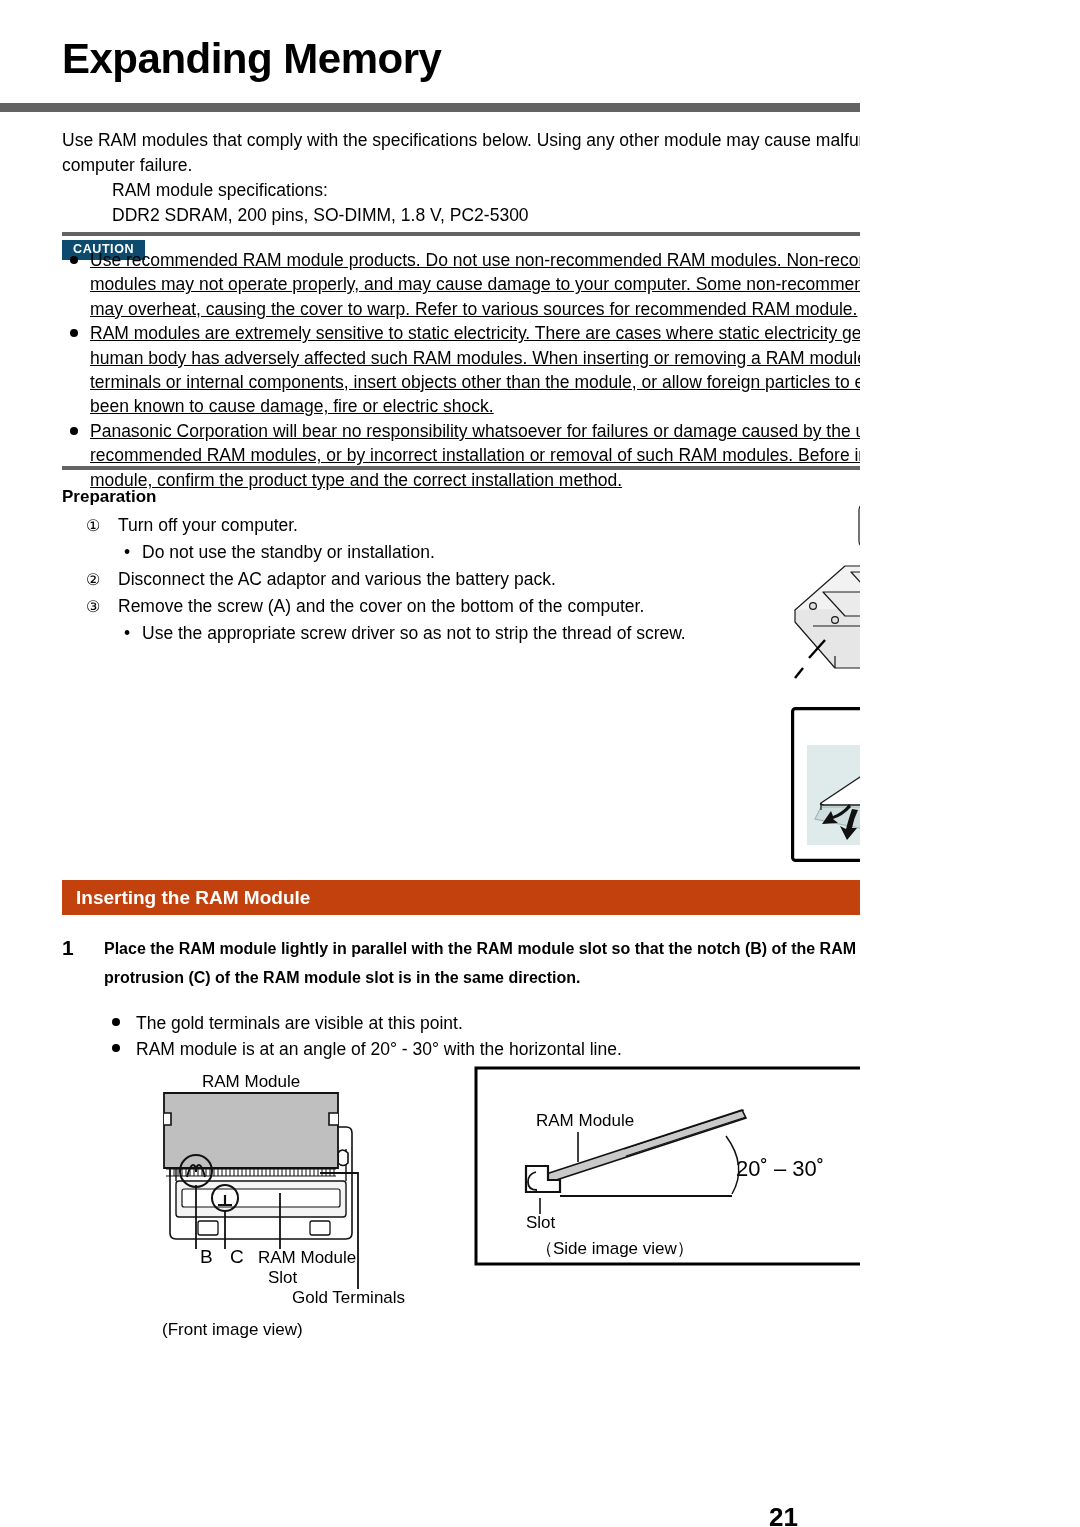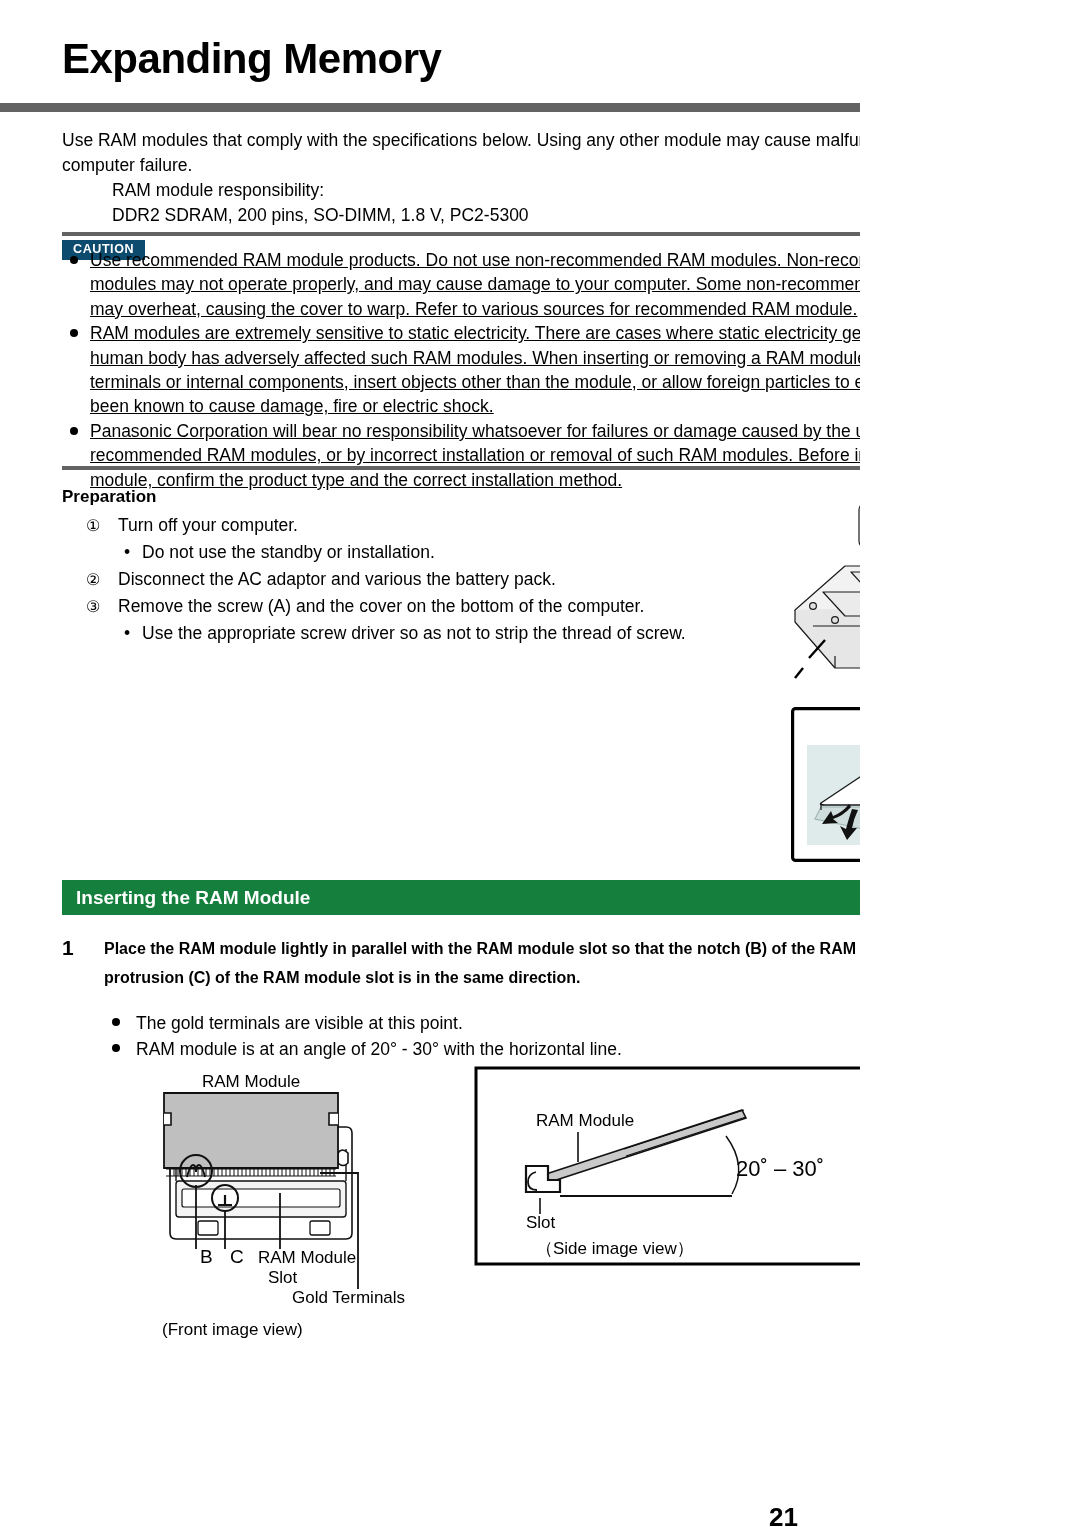--- a/index.html
+++ b/index.html
@@ -187,21 +187,21 @@
     height: 155px;
   }
 
   
   .sec-bar {
     position: absolute;
     left: 62px;
     top: 880px;
     width: 958px;
     height: 35px;
-    background: #15803d;
+    background: #c2410c;
   }
   .sec-bar span {
     position: absolute;
     left: 14px;
     top: 7px;
     color: #ffffff;
     font-size: 19px;
     font-weight: bold;
   }
 
@@ -275,21 +275,21 @@
 </head>
 <body>
 
 <div class="page">
 
   <div class="page-title">Expanding Memory</div>
   <div class="title-rule"></div>
 
   <div class="intro">
     <div>Use RAM modules that comply with the specifications below. Using any other module may cause malfunction or caused in computer failure.</div>
-    <div class="indent">RAM module responsibility:</div>
+    <div class="indent">RAM module specifications:</div>
     <div class="indent">DDR2 SDRAM, 200 pins, SO-DIMM, 1.8 V, PC2-5300</div>
   </div>
 
   <div class="caution-head">
     <div class="caution-rule"></div>
     <div class="caution-badge">CAUTION</div>
   </div>
 
   <div class="caution-body">
     <div class="cbullet">

